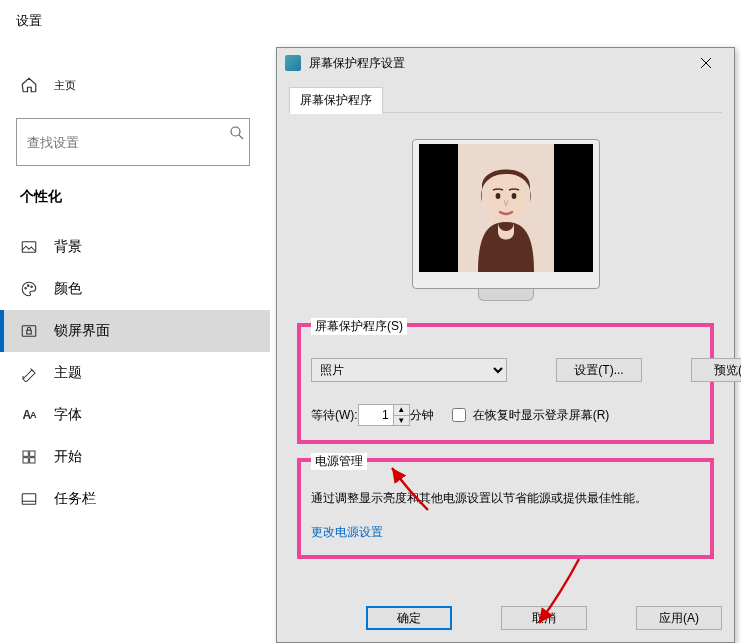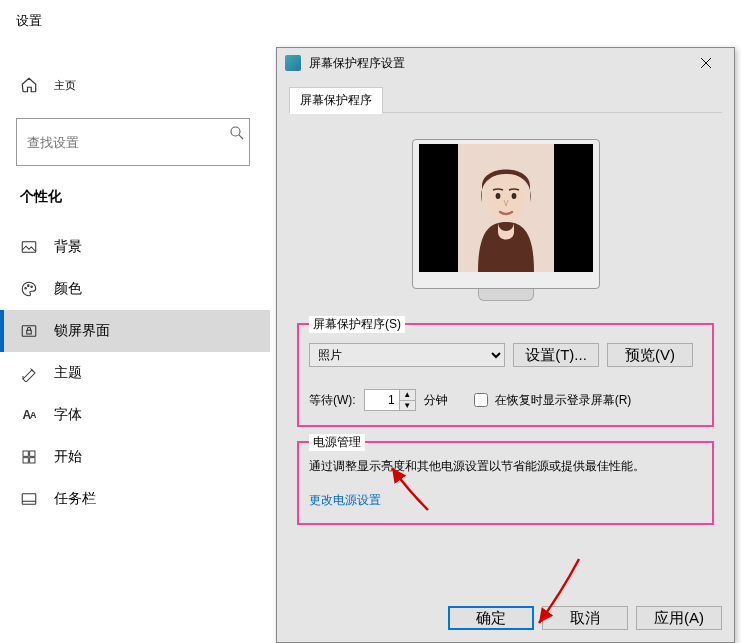--- a/index.html
+++ b/index.html
@@ -28,26 +28,26 @@
   .dlg-body { padding: 8px 12px 8px 12px; }
   .tab { display: inline-flex; align-items: center; border: 1px solid #ccc; border-bottom: 1px solid #fff; padding: 4px 10px; font-size: 12px; background: #fff; position: relative; top: 1px; }
   .tab-line { border-bottom: 1px solid #ccc; margin-top: -1px; }
   .preview-area { display: flex; justify-content: center; padding: 26px 0 8px 0; }
   .monitor { width: 188px; height: 150px; border: 1px solid #999; border-radius: 4px; background: #eee; position: relative; display: flex; align-items: flex-start; justify-content: center; padding-top: 4px; }
   .screen { width: 174px; height: 128px; background: #000; display: flex; align-items: center; justify-content: center; }
   .photo { width: 96px; height: 128px; background: #e9e0d8; display: flex; align-items: center; justify-content: center; }
   .stand { width: 56px; height: 12px; background: #d6d6d6; border: 1px solid #aaa; border-top: none; border-radius: 0 0 6px 6px; margin: 0 auto; }
   .monitor-wrap { display: flex; flex-direction: column; align-items: center; }
 
-  .group { border: 2px solid #ec4899; margin: 14px 8px 0 8px; padding: 12px 10px 14px 10px; position: relative; }
+  .group { border: 4px solid #ec4899; margin: 14px 8px 0 8px; padding: 25px 10px 14px 10px; position: relative; }
   .group-title { position: absolute; left: 10px; top: -9px; background: #fff; padding: 0 4px; font-size: 12px; }
   .row { display: flex; align-items: center; gap: 8px; margin-top: 6px; }
   select.saver { flex: 0 0 196px; height: 24px; font-size: 12px; border: 1px solid #adadad; background: #e9e9e9; padding: 0 4px; }
-  .btn { height: 24px; min-width: 86px; border: 1px solid #adadad; background: #e1e1e1; font-size: 15px; cursor: pointer; }
-  .wait-row { display: flex; align-items: center; gap: 8px; margin-top: 22px; font-size: 12px; }
+  .btn { height: 24px; min-width: 86px; border: 1px solid #adadad; background: #e1e1e1; font-size: 12px; cursor: pointer; margin-left: 41px; }
+  .wait-row { display: flex; align-items: center; margin-top: 22px; font-size: 12px; }
   .spin { width: 52px; height: 22px; display: flex; border: 1px solid #adadad; }
   .spin input { width: 34px; border: none; text-align: right; font-size: 12px; padding: 0 4px; }
   .spin .arrows { width: 18px; display: flex; flex-direction: column; border-left: 1px solid #adadad; }
   .spin .arrows div { flex: 1; display: flex; align-items: center; justify-content: center; font-size: 8px; background: #e9e9e9; cursor: pointer; border-bottom: 1px solid #adadad; }
   .spin .arrows div:last-child { border-bottom: none; }
   .chk { display: flex; align-items: center; gap: 4px; margin-left: 14px; }
   .chk input { width: 14px; height: 14px; }
   .desc { font-size: 12px; line-height: 1.9; }
   .link { color: #0067c0; font-size: 12px; cursor: pointer; display: inline-block; margin-top: 14px; }
   .dlg-buttons { position: absolute; right: 12px; bottom: 12px; display: flex; gap: 8px; }

